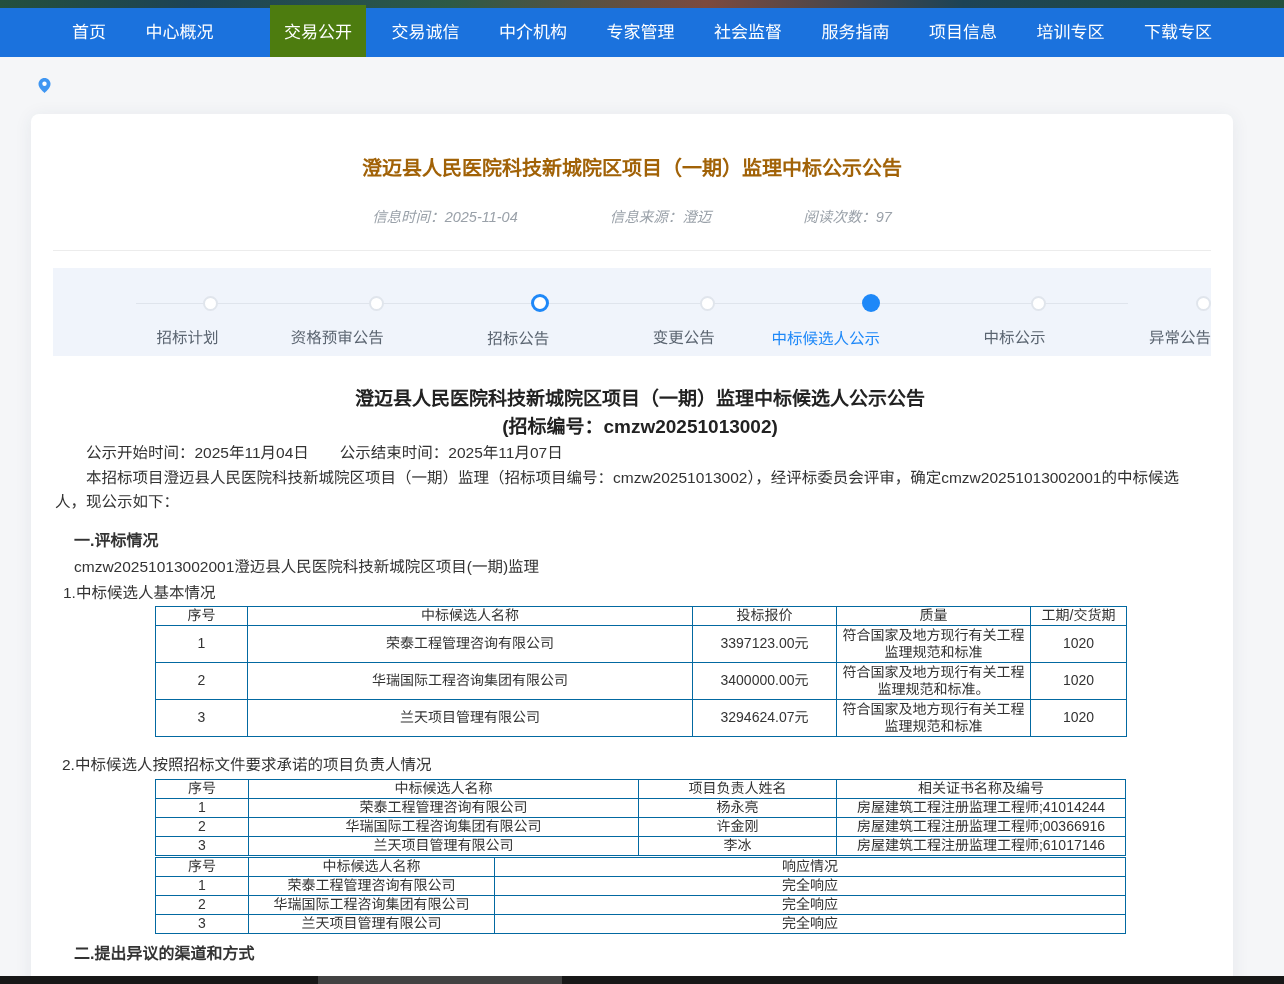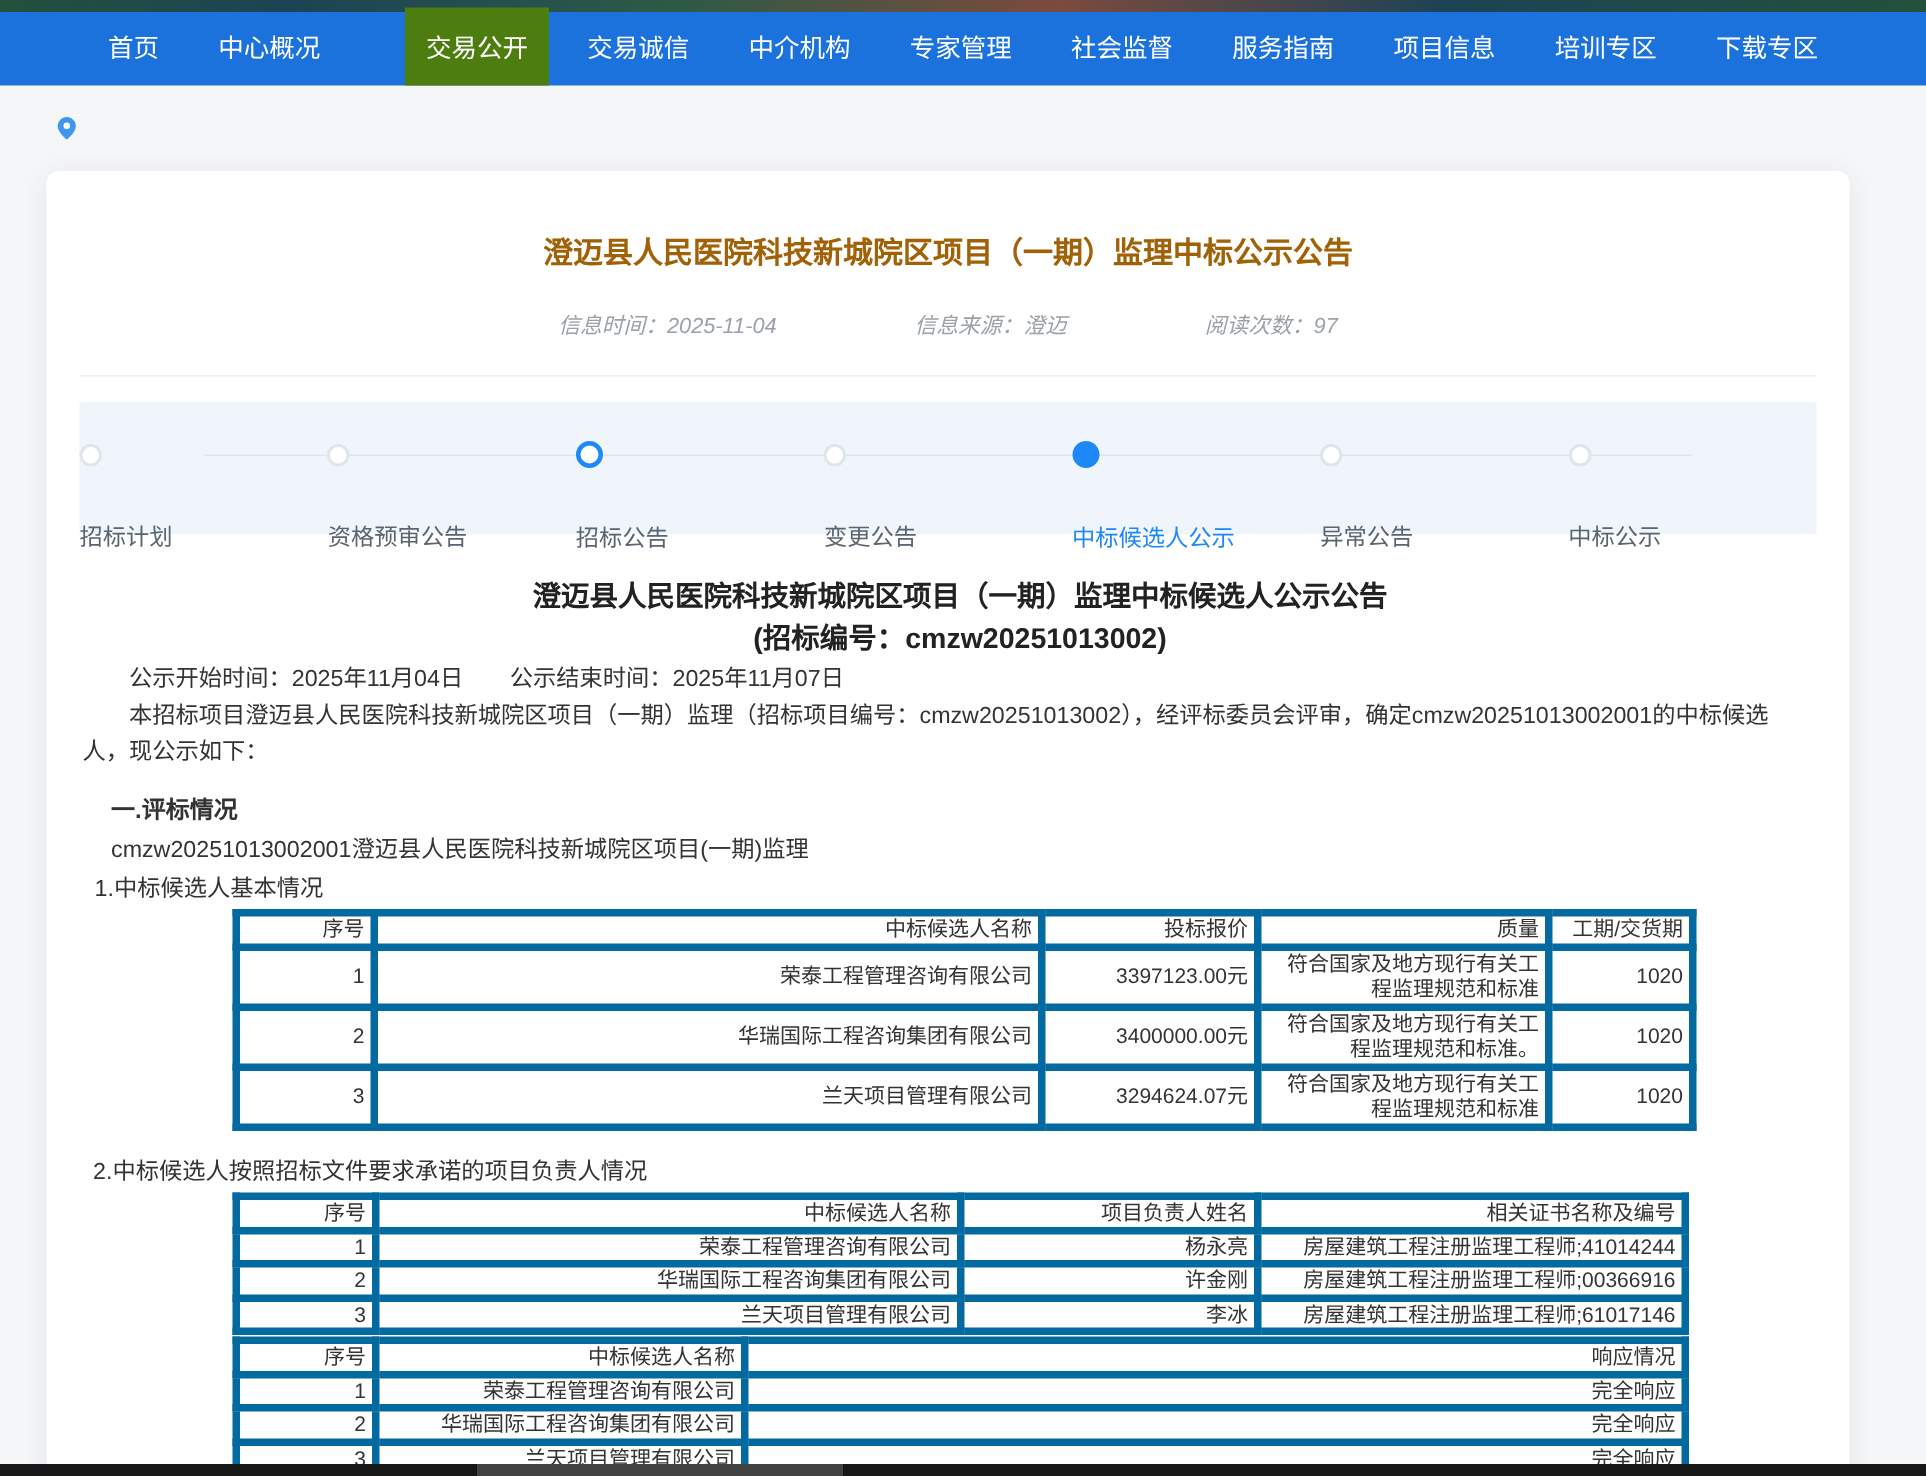--- a/index.html
+++ b/index.html
@@ -31,39 +31,39 @@
   .page-title { text-align:center; font-size:20px; font-weight:700; color:#a16207; }
   .meta { display:flex; justify-content:center; gap:92px; margin-top:24px;
     font-size:14.5px; color:#9aa1a9;font-style:italic; }
   .divider { border-top:1px solid #ececec; margin:24px 22px 0; }
 
   
   .stepper { margin:17px 22px 0; background:#f0f4fb; height:88px; padding-top:27px; }
   .steps-row { display:flex; position:relative; }
   .steps-row::before { content:""; position:absolute; top:8px; left:7.2%; right:7.2%;
     height:0; border-top:1px solid #dfe4ec; }
-  .step { flex:1 1 0; display:flex; flex-direction:column; align-items:flex-start; position:relative; cursor:pointer;gap:20px; }
+  .step { flex:1 1 0; display:flex; flex-direction:column; align-items:flex-end; position:relative; cursor:pointer; }
   .dot { width:15px; height:15px; border-radius:50%; background:#fff; border:2px solid #e0e5ec; z-index:1; margin-top:0.5px; }
   .step.outlined .dot { width:18px; height:18px; border:3px solid #1e88f8; margin-top:-1px; }
   .step.current .dot { width:18px; height:18px; border:none; background:#1e88f8; margin-top:-1px; }
   .step-label { margin-top:14px; font-size:15.5px; color:#5b московfa; color:#5b6571; }
   .step.current .step-label { color:#1e88f8; }
 
   
   .ann-title { text-align:center; font-weight:700; font-size:19px; line-height:28px; margin-top:29px; color:#222;padding-left:16px; }
   .ann-body { padding:0 24px; font-size:15.5px; line-height:24.5px; color:#333; }
   .ann-body .p-indent { text-indent:2em; margin-top:0; }
   .p-times { margin-top:19px; }
   .sec-h { font-weight:700; font-size:16px; margin:14px 0 0 19px; }
   .sec-line { margin:2px 0 0 19px; }
   .sub-h { margin:1px 0 0 8px; }
 
   table { border-collapse:collapse; table-layout:fixed; width:971px; margin:1px 0 0 100px;
     font-size:14px; color:#333; }
-  th,td { border:5px solid #0369a1; text-align:right; padding:0 4px; font-weight:400;
+  th,td { border:1px solid #0369a1; text-align:center; padding:0 4px; font-weight:400;
     line-height:17.5px; overflow:hidden; }
   .t1 th:nth-child(1),.t1 td:nth-child(1){width:92px}
   .t1 th:nth-child(2),.t1 td:nth-child(2){width:445px}
   .t1 th:nth-child(3),.t1 td:nth-child(3){width:144px}
   .t1 th:nth-child(4),.t1 td:nth-child(4){width:194px}
   .t1 th:nth-child(5),.t1 td:nth-child(5){width:96px}
   .t1 thead tr{height:19px}
   .t1 tbody tr{height:37px}
   .t2 th:nth-child(1),.t2 td:nth-child(1){width:93px}
   .t2 th:nth-child(2),.t2 td:nth-child(2){width:390px}
@@ -134,25 +134,25 @@
         <div class="step default">
           <span class="dot"></span>
           <span class="step-label">变更公告</span>
         </div>
         <div class="step current">
           <span class="dot"></span>
           <span class="step-label">中标候选人公示</span>
         </div>
         <div class="step default">
           <span class="dot"></span>
+          <span class="step-label">中标公示</span>
+        </div>
+        <div class="step default">
+          <span class="dot"></span>
           <span class="step-label">异常公告</span>
-        </div>
-        <div class="step default">
-          <span class="dot"></span>
-          <span class="step-label">中标公示</span>
         </div>
       </div>
   </div>
 
   <div class="ann-title">
     <div>澄迈县人民医院科技新城院区项目（一期）监理中标候选人公示公告</div>
     <div>(招标编号：cmzw20251013002)</div>
   </div>
 
   <div class="ann-body">

